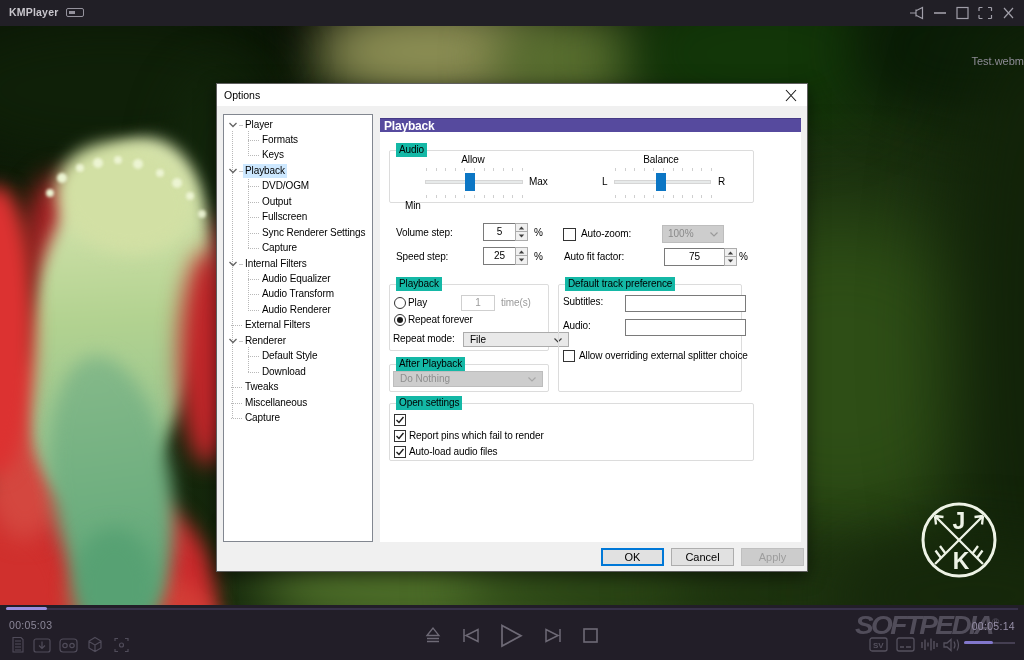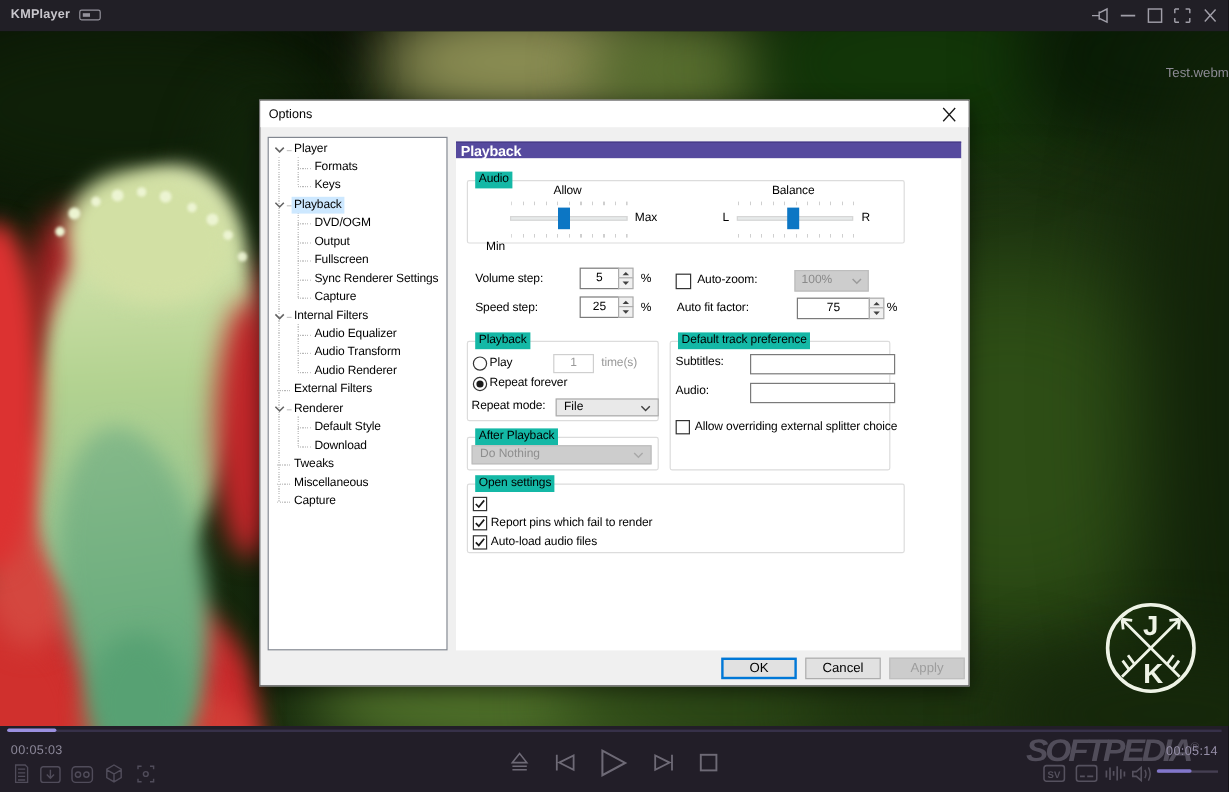--- a/index.html
+++ b/index.html
@@ -296,21 +296,21 @@
         <div class="gb" style="left:9px;top:152.0px;width:160px;height:67px">
           <b>Playback</b>
         </div>
         <div class="rd" style="left:14px;top:164.5px"></div>
         <div class="txt" style="left:28px;top:163.5px;line-height:14px;">Play</div>
         <div class="tb-light" style="left:81px;top:163.0px;width:34px;height:16px;text-align:center;line-height:14px;font-size:10px;color:#9a9a9a">1</div>
         <div class="txt gray" style="left:121px;top:163.5px;line-height:14px;">time(s)</div>
         <div class="rd sel" style="left:14px;top:181.5px"></div>
         <div class="txt" style="left:28px;top:180.5px;line-height:14px;">Repeat forever</div>
         <div class="txt" style="left:13px;top:200.0px;line-height:14px;">Repeat mode:</div>
-        <div class="combo" style="left:83px;top:199.5px;width:86px;height:15px;font-size:10px;line-height:13px;padding-left:6px">File<svg style="position:absolute;right:5px;top:4px" width="10" height="8" viewBox="0 0 10 8" fill="none" stroke="#404040" stroke-width="1.2">
+        <div class="combo" style="left:83px;top:199.5px;width:106px;height:15px;font-size:10px;line-height:13px;padding-left:6px">File<svg style="position:absolute;right:5px;top:4px" width="10" height="8" viewBox="0 0 10 8" fill="none" stroke="#404040" stroke-width="1.2">
             <path d="M1.5 1.5 L5 5 L8.5 1.5"></path>
           </svg></div>
         <div class="gb" style="left:9px;top:231.5px;width:160px;height:28.5px">
           <b>After Playback</b>
         </div>
         <div class="combo-dis" style="left:13px;top:238.5px;width:150px;height:16px;color:#8e8e8e;font-size:10px;line-height:14px;padding-left:6px">Do Nothing<svg style="position:absolute;right:5px;top:4px" width="10" height="8" viewBox="0 0 10 8" fill="none" stroke="#a8a8a8" stroke-width="1.2">
             <path d="M1.5 1.5 L5 5 L8.5 1.5"></path>
           </svg></div>
         <div class="gb" style="left:178px;top:152.0px;width:184px;height:107.6px">
           <b>Default track preference</b>

